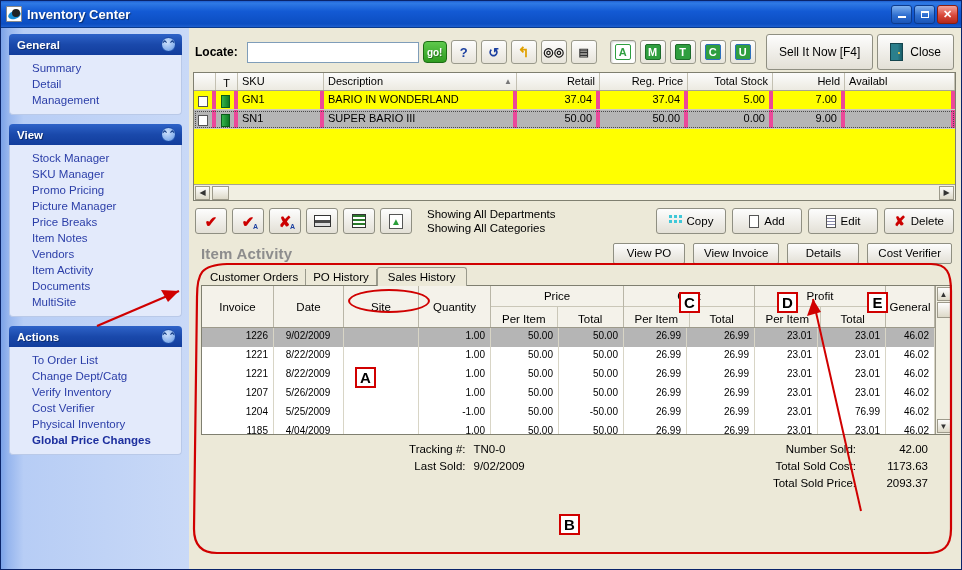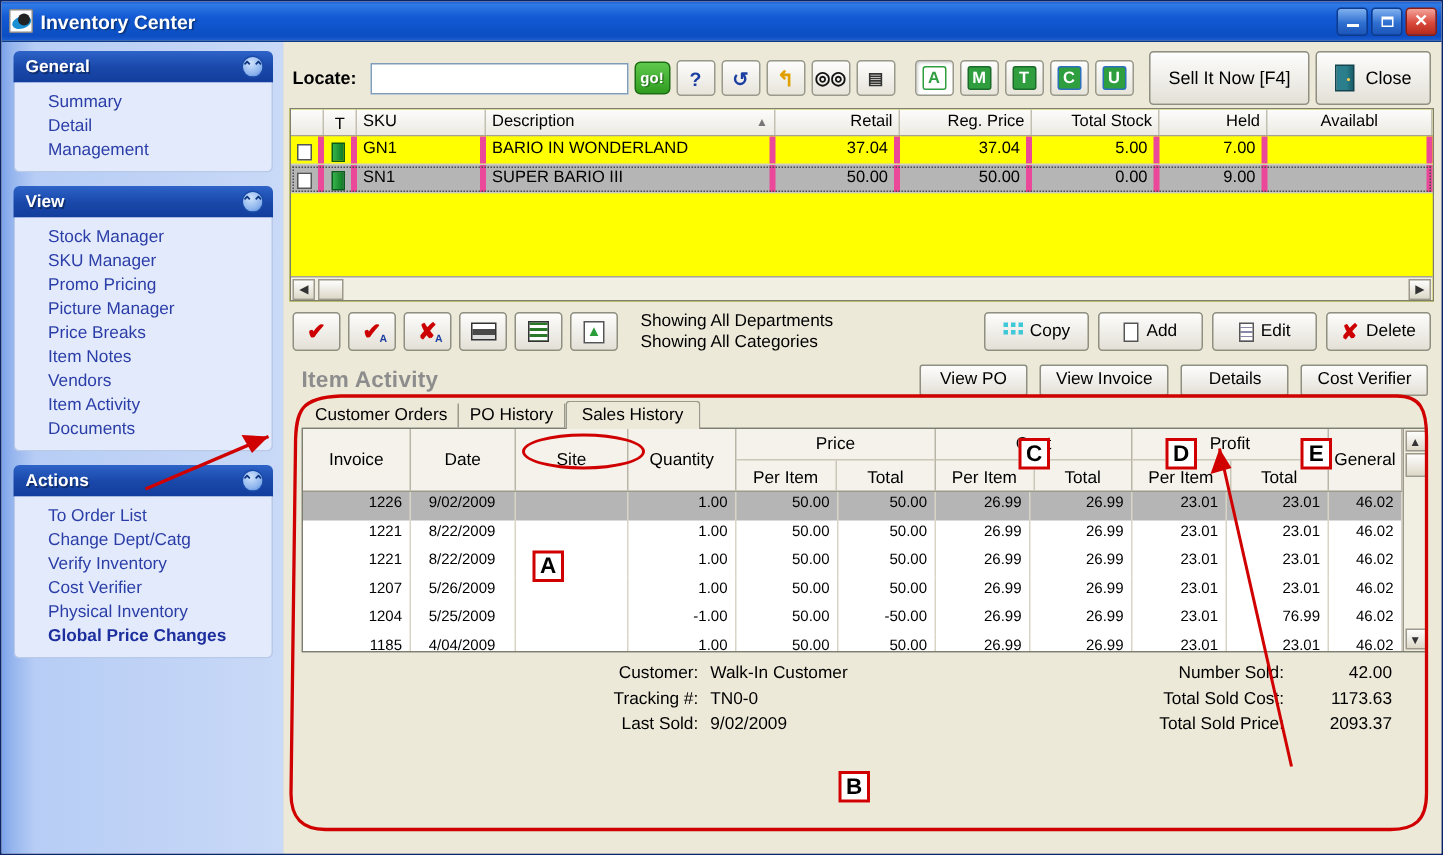--- a/index.html
+++ b/index.html
@@ -230,21 +230,21 @@
     display: inline-block;
   }
   .c-chk { width: 22px; display: flex; align-items: center; justify-content: center; }
   .c-t   { width: 22px; display: flex; align-items: center; justify-content: center; }
   .c-sku { width: 86px; }
   .c-desc{ width: 193px; }
   .c-ret { width: 83px; text-align: right; }
   .c-reg { width: 88px; text-align: right; }
   .c-tot { width: 85px; text-align: right; }
   .c-held{ width: 72px; text-align: right; }
-  .c-avail{ flex: 1; text-align: center; }
+  .c-avail{ flex: 1; text-align: left; }
   .sort-arrow { float: right; color: #777; font-size: 8px; margin-top: 2px; }
 
   .hscroll {
     height: 16px; background: #f1efe2;
     border-top: 1px solid #a6a394;
     display: flex; align-items: center; justify-content: space-between;
     padding: 0 1px;
   }
   .sb-btn {
     width: 15px; height: 14px;
@@ -488,20 +488,21 @@
         <div class="panel-body">
           <div class="side-link">Stock Manager</div>
           <div class="side-link">SKU Manager</div>
           <div class="side-link">Promo Pricing</div>
           <div class="side-link">Picture Manager</div>
           <div class="side-link">Price Breaks</div>
           <div class="side-link">Item Notes</div>
           <div class="side-link">Vendors</div>
           <div class="side-link">Item Activity</div>
           <div class="side-link">Documents</div>
+          <div class="side-link">MultiSite</div>
         </div>
       </div>
 
       <div class="panel">
         <div class="panel-head">
           <span class="lbl">Actions</span>
           <span class="chev">⌃⌃</span>
         </div>
         <div class="panel-body">
           <div class="side-link">To Order List</div>
@@ -795,24 +796,20 @@
               <div class="vs-btn">▲</div>
               <div class="vs-thumb"></div>
             </div>
             <div class="vs-btn">▼</div>
           </div>
         </div>
 
         <div class="summary">
           <div class="sum-left">
             <div class="line">
-              <span class="k">Customer:</span>
-              <span class="v">Walk-In Customer</span>
-            </div>
-            <div class="line">
               <span class="k">Tracking #:</span>
               <span class="v">TN0-0</span>
             </div>
             <div class="line">
               <span class="k">Last Sold:</span>
               <span class="v">9/02/2009</span>
             </div>
           </div>
           <div class="sum-right">
             <div class="line">

